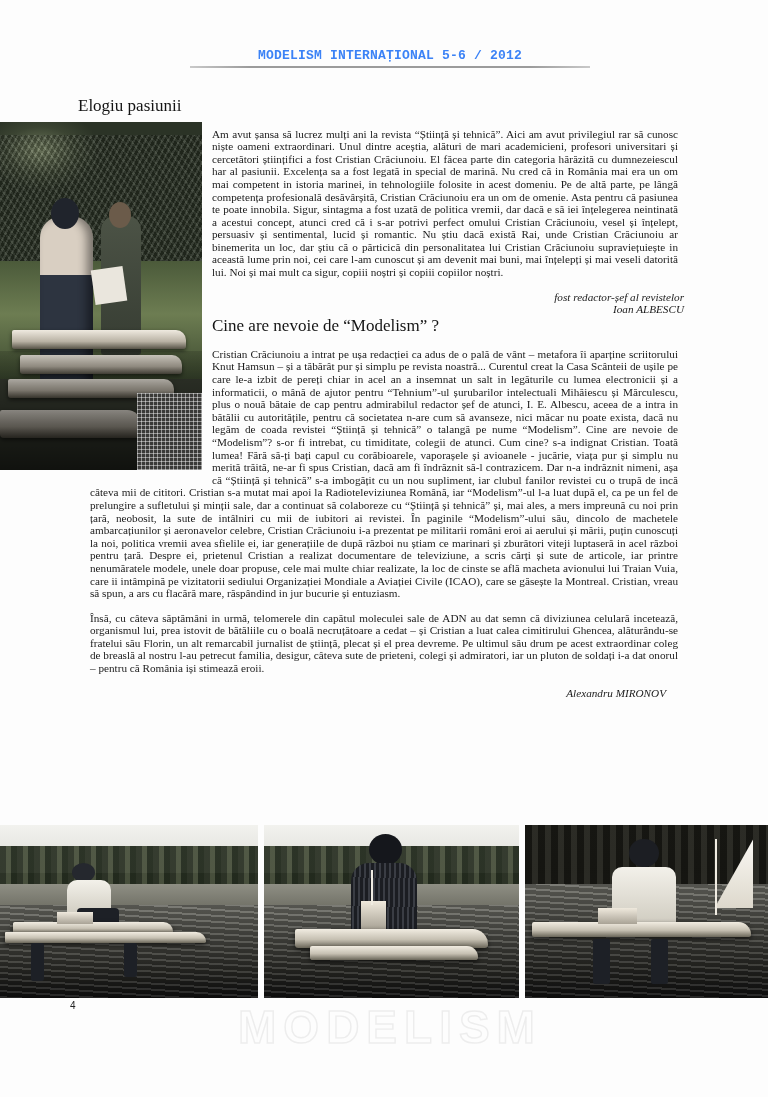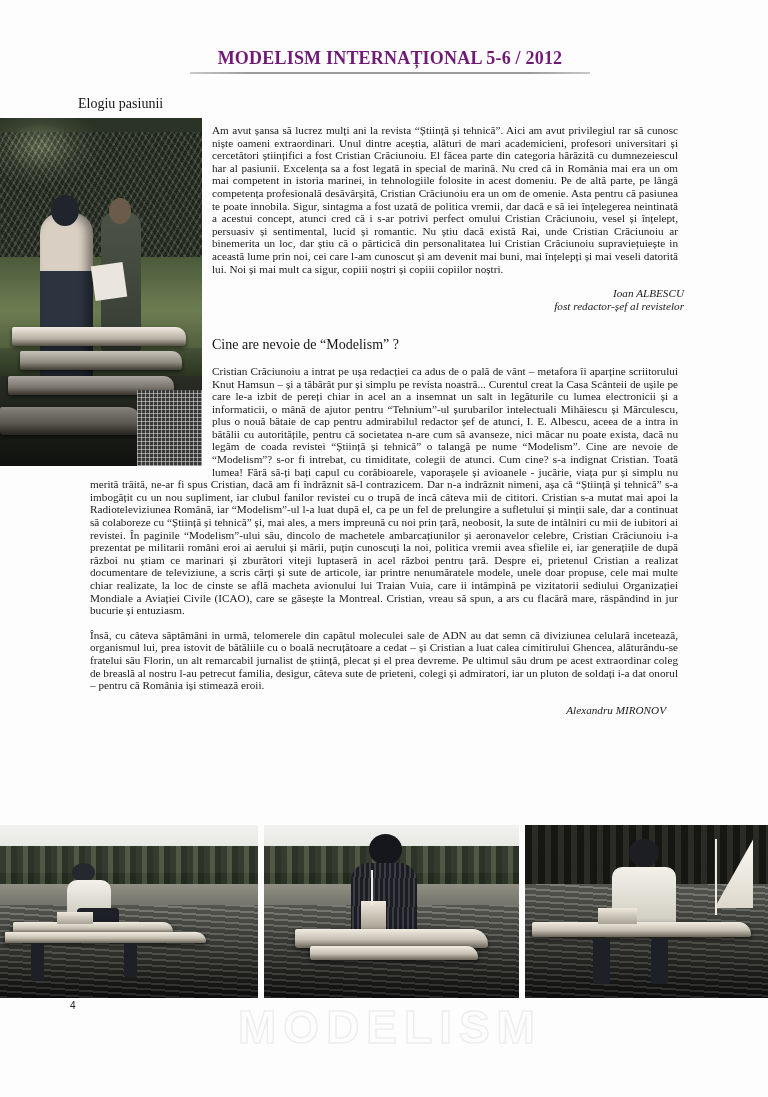--- a/index.html
+++ b/index.html
@@ -24,43 +24,43 @@
 
   
   .masthead {
     position: absolute;
     top: 48px;
     left: 190px;
     width: 400px;
     text-align: center;
   }
   .masthead-title {
-    font-family: Liberation Serif, serif;
+    font-family: Liberation Mono, monospace;
     font-weight: bold;
-    font-size: 18px;
+    font-size: 13px;
     letter-spacing: 0.2px;
-    color: #701a75;
+    color: #3b82f6;
     white-space: nowrap;
   }
   .masthead-rule {
     margin-top: 3px;
     height: 2px;
     background: linear-gradient(to right, #c9c9c9, #9b9b9b 15%, #9b9b9b 85%, #c9c9c9);
   }
 
   
   .article {
     position: absolute;
     top: 96px;
     left: 78px;
     width: 612px;
   }
 
   h2.section-title {
-    font-size: 14px;
+    font-size: 17px;
     font-weight: normal;
     margin: 0 0 3px 0;
     line-height: 1.15;
     color: #141414;
   }
 
   p.body-text {
     font-size: 11.2px;
     line-height: 12.6px;
     text-align: justify;
@@ -284,25 +284,25 @@
       <div class="p1-boat p1-b2"></div>
       <div class="p1-boat p1-b3"></div>
       <div class="p1-boat p1-b4"></div>
       <div class="p1-shadow-bottom"></div>
       <div class="p1-check"></div>
     </div>
 
     <p class="body-text">Am avut șansa să lucrez mulți ani la revista “Știință și tehnică”. Aici am avut privilegiul rar să cunosc niște oameni extraordinari. Unul dintre aceștia, alături de mari academicieni, profesori universitari și cercetători științifici a fost Cristian Crăciunoiu. El făcea parte din categoria hărăzită cu dumnezeiescul har al pasiunii. Excelența sa a fost legată in special de marină. Nu cred că in România mai era un om mai competent in istoria marinei, in tehnologiile folosite in acest domeniu. Pe de altă parte, pe lângă competența profesională desăvârșită, Cristian Crăciunoiu era un om de omenie. Asta pentru că pasiunea te poate innobila. Sigur, sintagma a fost uzată de politica vremii, dar dacă e să iei înțelegerea neintinată a acestui concept, atunci cred că i s-ar potrivi perfect omului Cristian Crăciunoiu, vesel și înțelept, persuasiv și sentimental, lucid și romantic. Nu știu dacă există Rai, unde Cristian Crăciunoiu ar binemerita un loc, dar știu că o părticică din personalitatea lui Cristian Crăciunoiu supraviețuiește in această lume prin noi, cei care l-am cunoscut și am devenit mai buni, mai înțelepți și mai veseli datorită lui. Noi și mai mult ca sigur, copiii noștri și copiii copiilor noștri.</p>
 
     <div class="signature signature-right-pad">
+      <div>fost redactor-șef al revistelor</div>
       <div>Ioan ALBESCU</div>
-      <div>fost redactor-șef al revistelor</div>
-    </div>
-
-    <h2 class="section-title" style="margin-top:24px;">Cine are nevoie de “Modelism” ?</h2>
+    </div>
+
+    <h2 class="section-title" style="margin-top:0;">Cine are nevoie de “Modelism” ?</h2>
 
     <p class="body-text">Cristian Crăciunoiu a intrat pe ușa redacției ca adus de o pală de vânt – metafora îi aparține scriitorului Knut Hamsun – și a tăbărât pur și simplu pe revista noastră... Curentul creat la Casa Scânteii de ușile pe care le-a izbit de pereți chiar in acel an a insemnat un salt in legăturile cu lumea electronicii și a informaticii, o mână de ajutor pentru “Tehnium”-ul șurubarilor intelectuali Mihăiescu și Mărculescu, plus o nouă bătaie de cap pentru admirabilul redactor șef de atunci, I. E. Albescu, aceea de a intra in bătălii cu autoritățile, pentru că societatea n-are cum să avanseze, nici măcar nu poate exista, dacă nu legăm de coada revistei “Știință și tehnică” o talangă pe nume “Modelism”. Cine are nevoie de “Modelism”? s-or fi intrebat, cu timiditate, colegii de atunci. Cum cine? s-a indignat Cristian. Toată lumea! Fără să-ți bați capul cu corăbioarele, vaporașele și avioanele - jucărie, viața pur și simplu nu merită trăită, ne-ar fi spus Cristian, dacă am fi îndrăznit să-l contrazicem. Dar n-a indrăznit nimeni, așa că “Știință și tehnică” s-a imbogățit cu un nou supliment, iar clubul fanilor revistei cu o trupă de incă câteva mii de cititori. Cristian s-a mutat mai apoi la Radioteleviziunea Română, iar “Modelism”-ul l-a luat după el, ca pe un fel de prelungire a sufletului și minții sale, dar a continuat să colaboreze cu “Știință și tehnică” și, mai ales, a mers impreună cu noi prin țară, neobosit, la sute de intâlniri cu mii de iubitori ai revistei. În paginile “Modelism”-ului său, dincolo de machetele ambarcațiunilor și aeronavelor celebre, Cristian Crăciunoiu i-a prezentat pe militarii români eroi ai aerului și mării, puțin cunoscuți la noi, politica vremii avea sfielile ei, iar generațiile de după război nu știam ce marinari și zburători viteji luptaseră in acel război pentru țară. Despre ei, prietenul Cristian a realizat documentare de televiziune, a scris cărți și sute de articole, iar printre nenumăratele modele, unele doar propuse, cele mai multe chiar realizate, la loc de cinste se află macheta avionului lui Traian Vuia, care ii intâmpină pe vizitatorii sediului Organizației Mondiale a Aviației Civile (ICAO), care se găsește la Montreal. Cristian, vreau să spun, a ars cu flacără mare, răspândind in jur bucurie și entuziasm.</p>
     <p class="body-text">Însă, cu câteva săptămâni in urmă, telomerele din capătul moleculei sale de ADN au dat semn că diviziunea celulară incetează, organismul lui, prea istovit de bătăliile cu o boală  necruțătoare a cedat – și Cristian a luat calea cimitirului Ghencea, alăturându-se fratelui său Florin, un alt remarcabil jurnalist de știință, plecat și el prea devreme. Pe ultimul său drum pe acest extraordinar coleg de breaslă al nostru l-au petrecut familia, desigur, câteva sute de prieteni, colegi și admiratori, iar un pluton de soldați i-a dat onorul – pentru că România  iși stimează eroii.</p>
 
     <div class="signature" style="padding-right:24px; ">
       <span>Alexandru MIRONOV</span>
     </div>
   </div>
 
   <div class="photo-strip">

